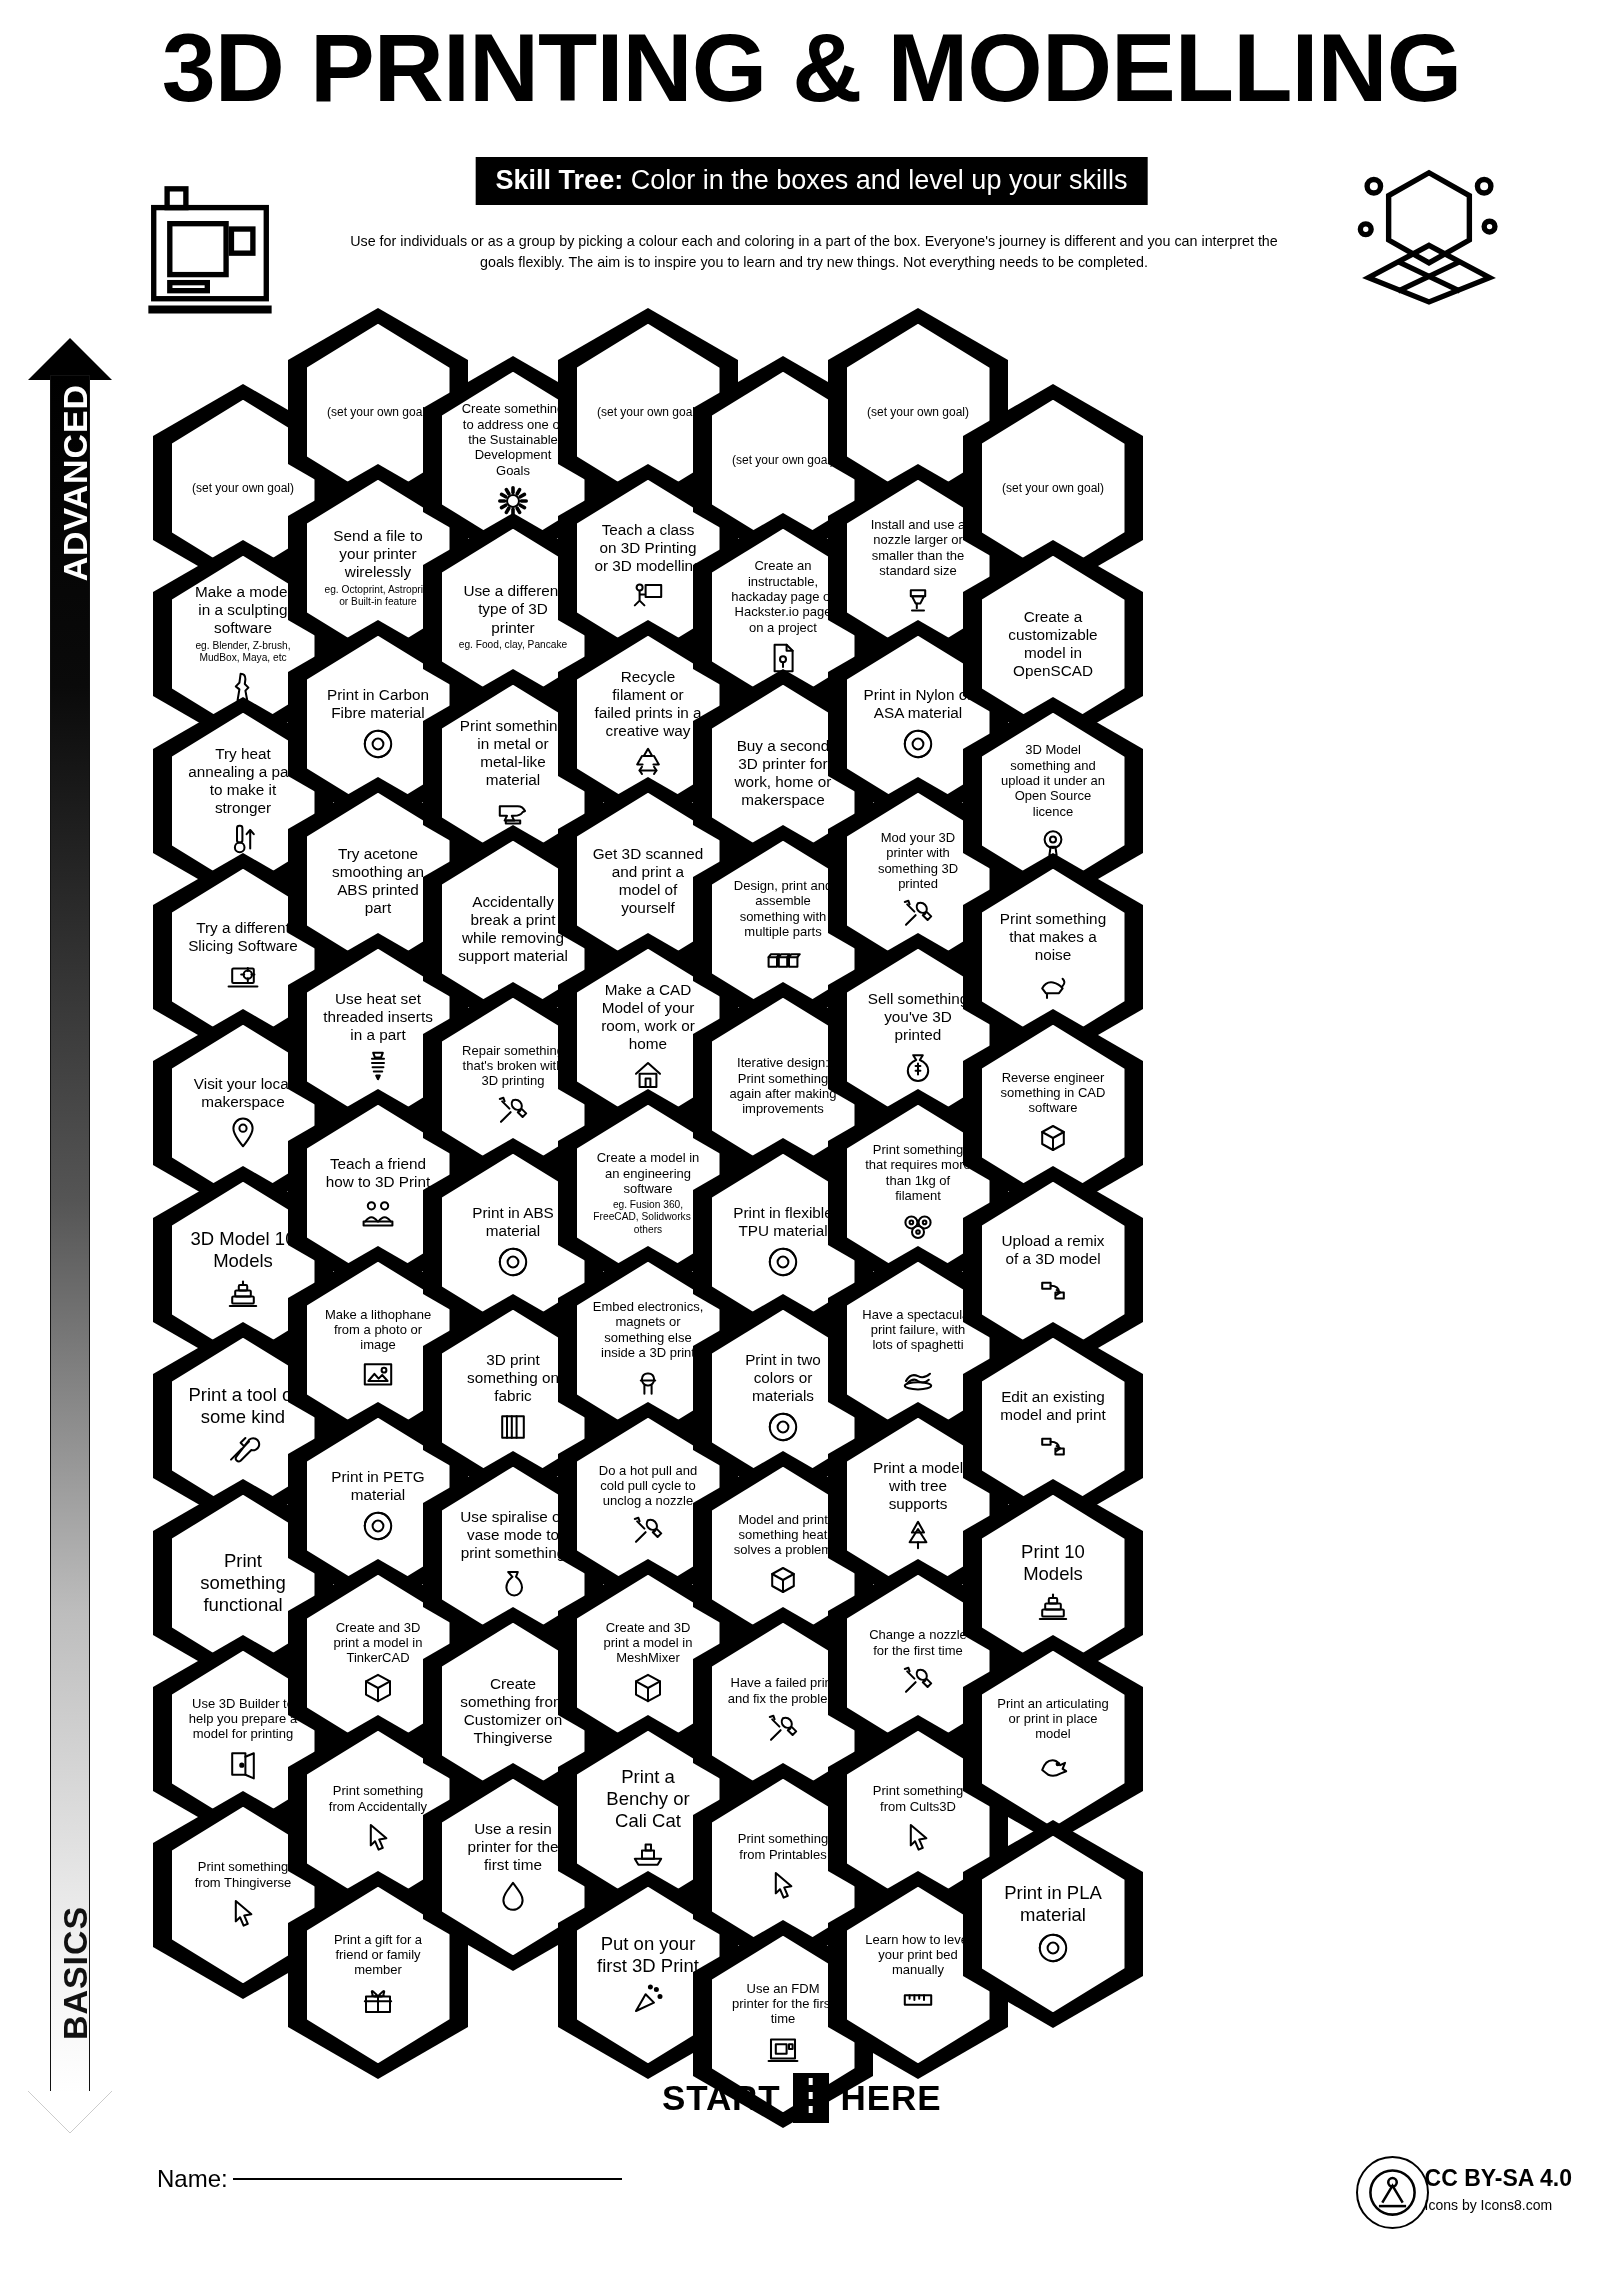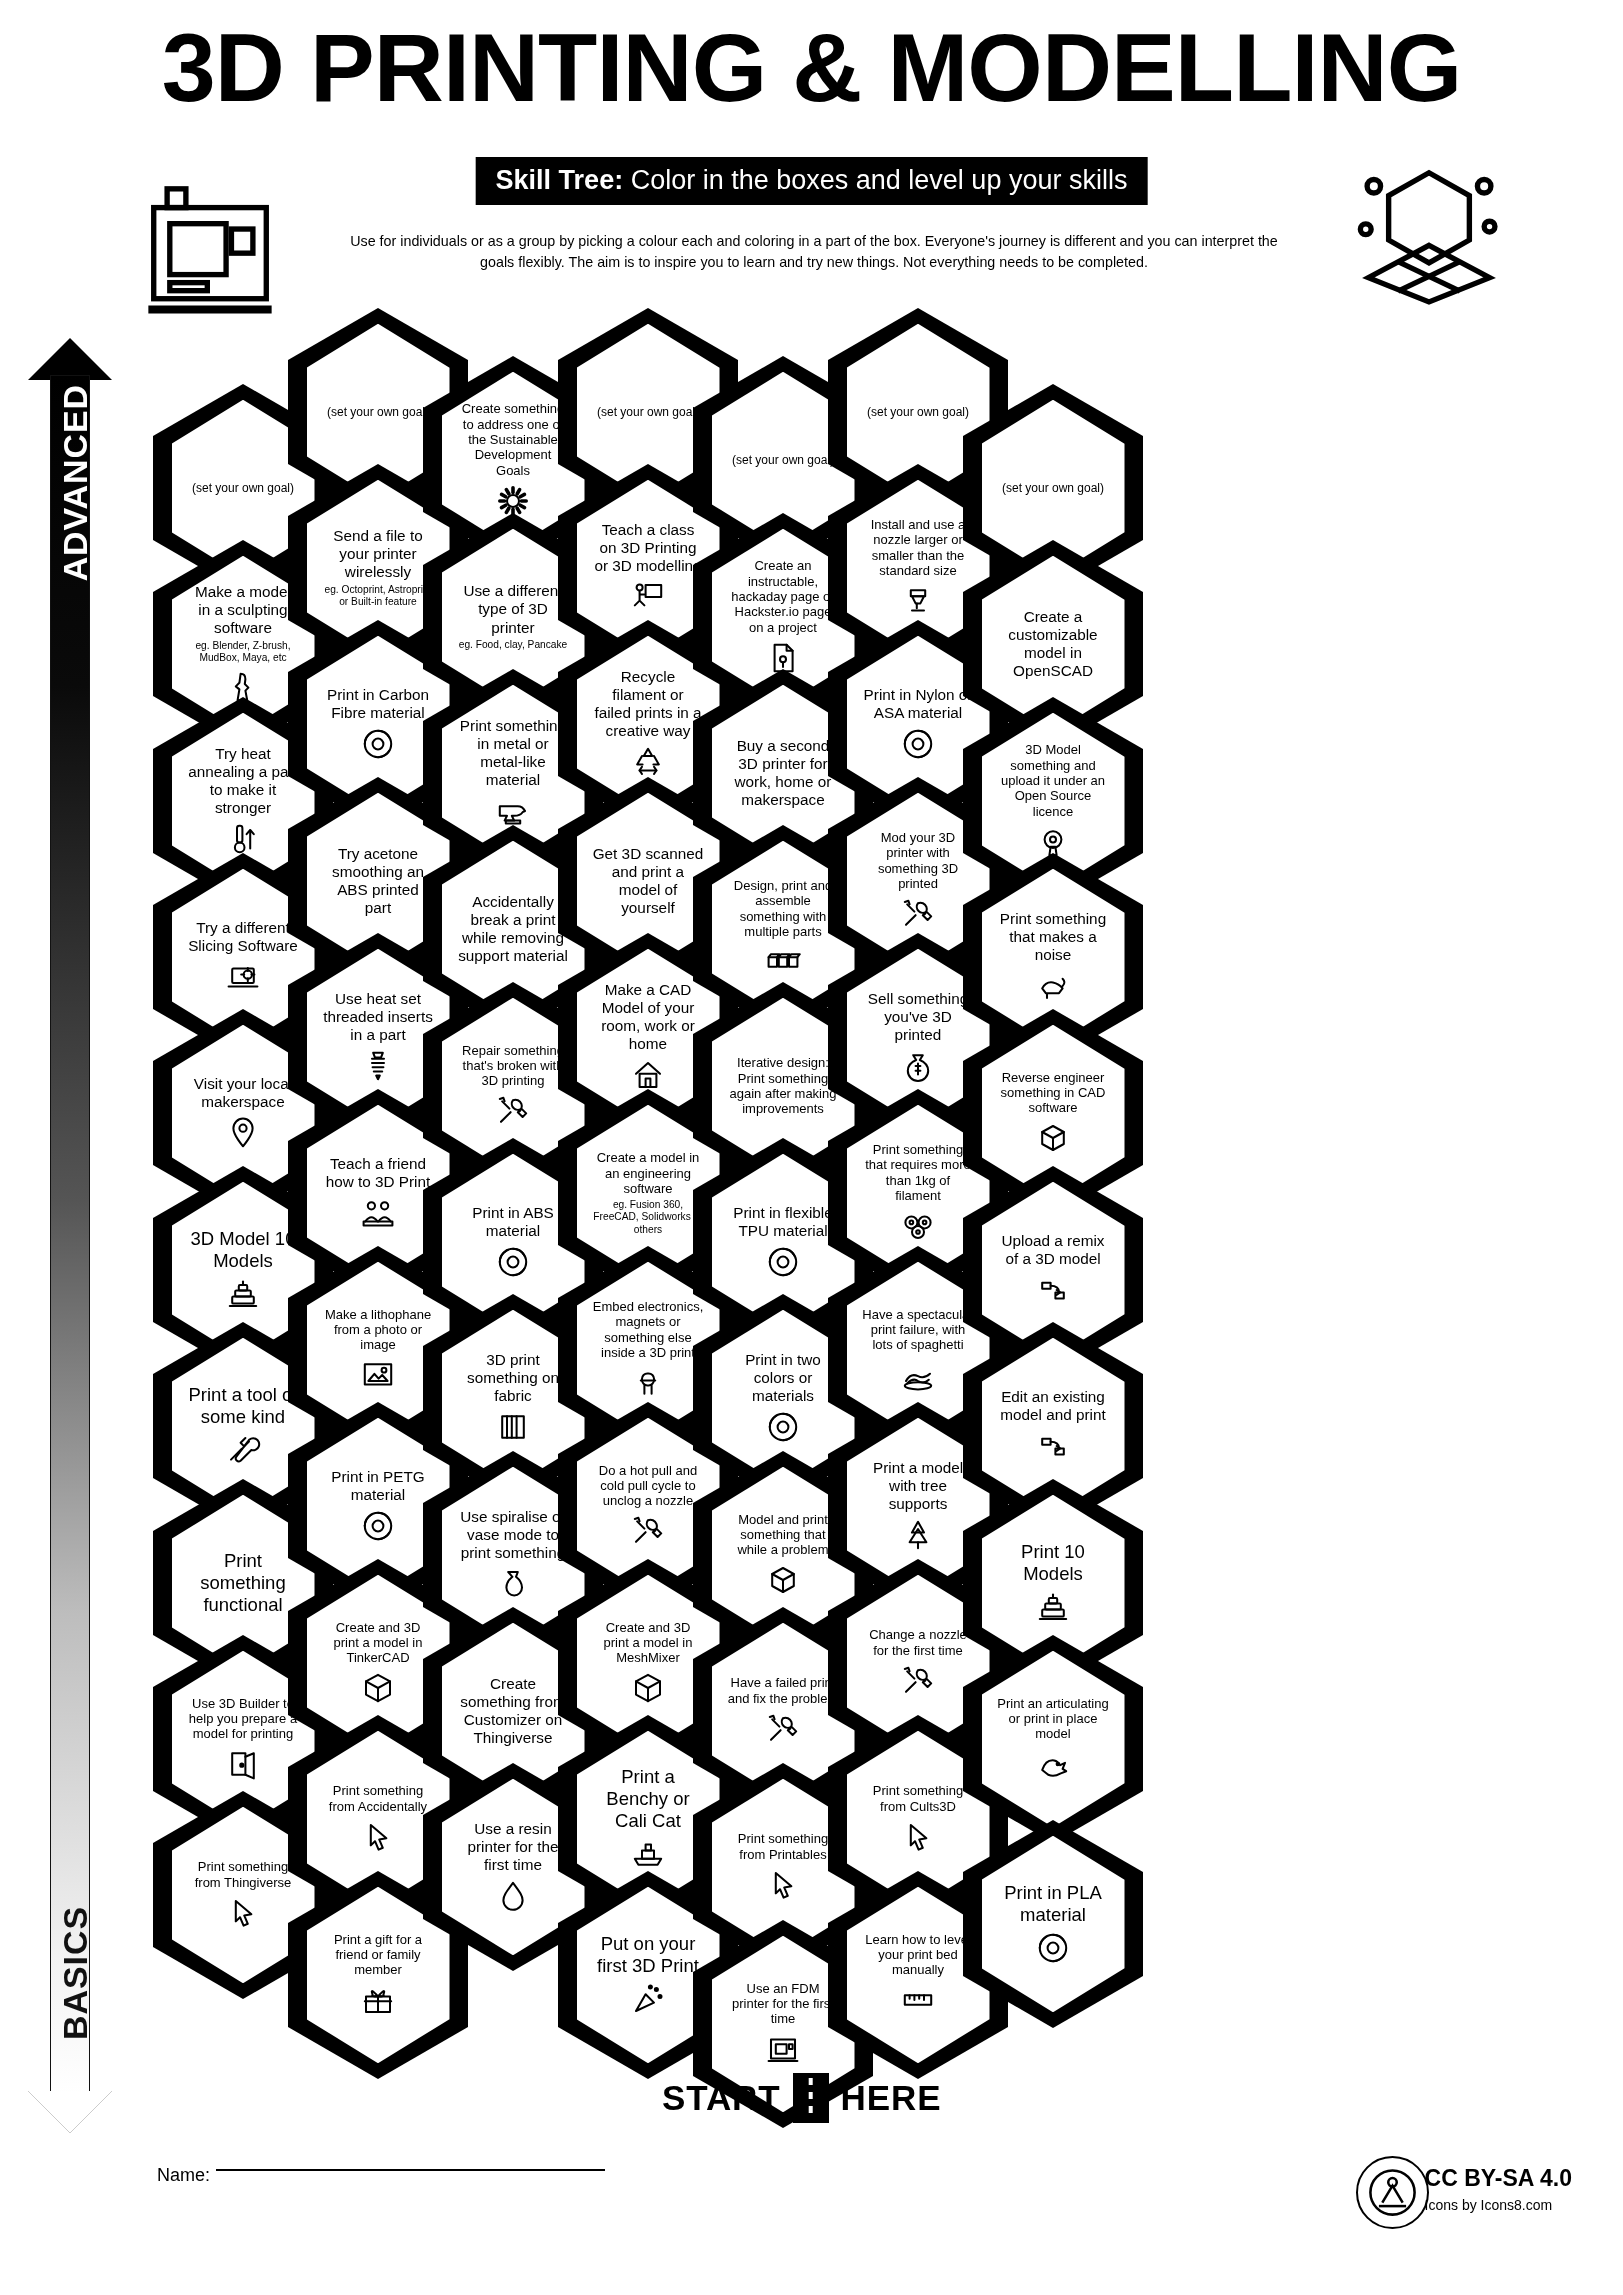--- a/index.html
+++ b/index.html
@@ -119,21 +119,21 @@
     width:36px;height:50px;background:#000;position:relative;
   }
   .road:before{
     content:"";position:absolute;left:50%;top:4.6px;transform:translateX(-50%);
     width:4.6px;height:41px;
     background:repeating-linear-gradient(to bottom,#fff 0 7.4px,#000 7.4px 14px);
   }
   
   .name-row{
     position:absolute;left:157px;top:2165px;
-    font-size:18px;display:flex;align-items:flex-start;gap:5.6px;
+    font-size:24px;display:flex;align-items:center;gap:5.6px;
   }
   .name-line{
     display:inline-block;width:389px;border-bottom:2.3px solid #000;height:3.7px;margin-bottom:3.7px;
   }
   
   .cc{
     position:absolute;right:51px;top:2165px;text-align:left;margin-left:45px;
   }
   .cc .lic{font-size:23px;font-weight:bold;}
   .cc .icons8{font-size:14px;margin-top:4.6px;}
@@ -708,21 +708,21 @@
               <circle cx="30" cy="30" r="9"></circle>
               <path d="M30 8 a22 22 0 0 1 19 11"></path>
               <path d="M8 30 a22 22 0 0 1 11-19"></path>
               <path d="M49 41 a22 22 0 0 1-19 11"></path>
             </svg>
           </div>
         </div>
       </div>
       <div class="hex" style="left: 693px; top: 1451px;">
         <div class="hex-inner">
-          <div class="label sm">Model and print something that while a problem</div>
+          <div class="label sm">Model and print something heat solves a problem</div>
           <div class="ico">
             <svg viewBox="0 0 60 60" width="36" height="36" fill="none" stroke="#000" stroke-width="3.4" stroke-linecap="round" stroke-linejoin="round">
               <polygon points="30,10 48,20 48,40 30,50 12,40 12,20"></polygon>
               <path d="M30 30 L48 20 M30 30 L12 20 M30 30 v20"></path>
             </svg>
           </div>
         </div>
       </div>
       <div class="hex" style="left: 693px; top: 1607px;">
         <div class="hex-inner">

